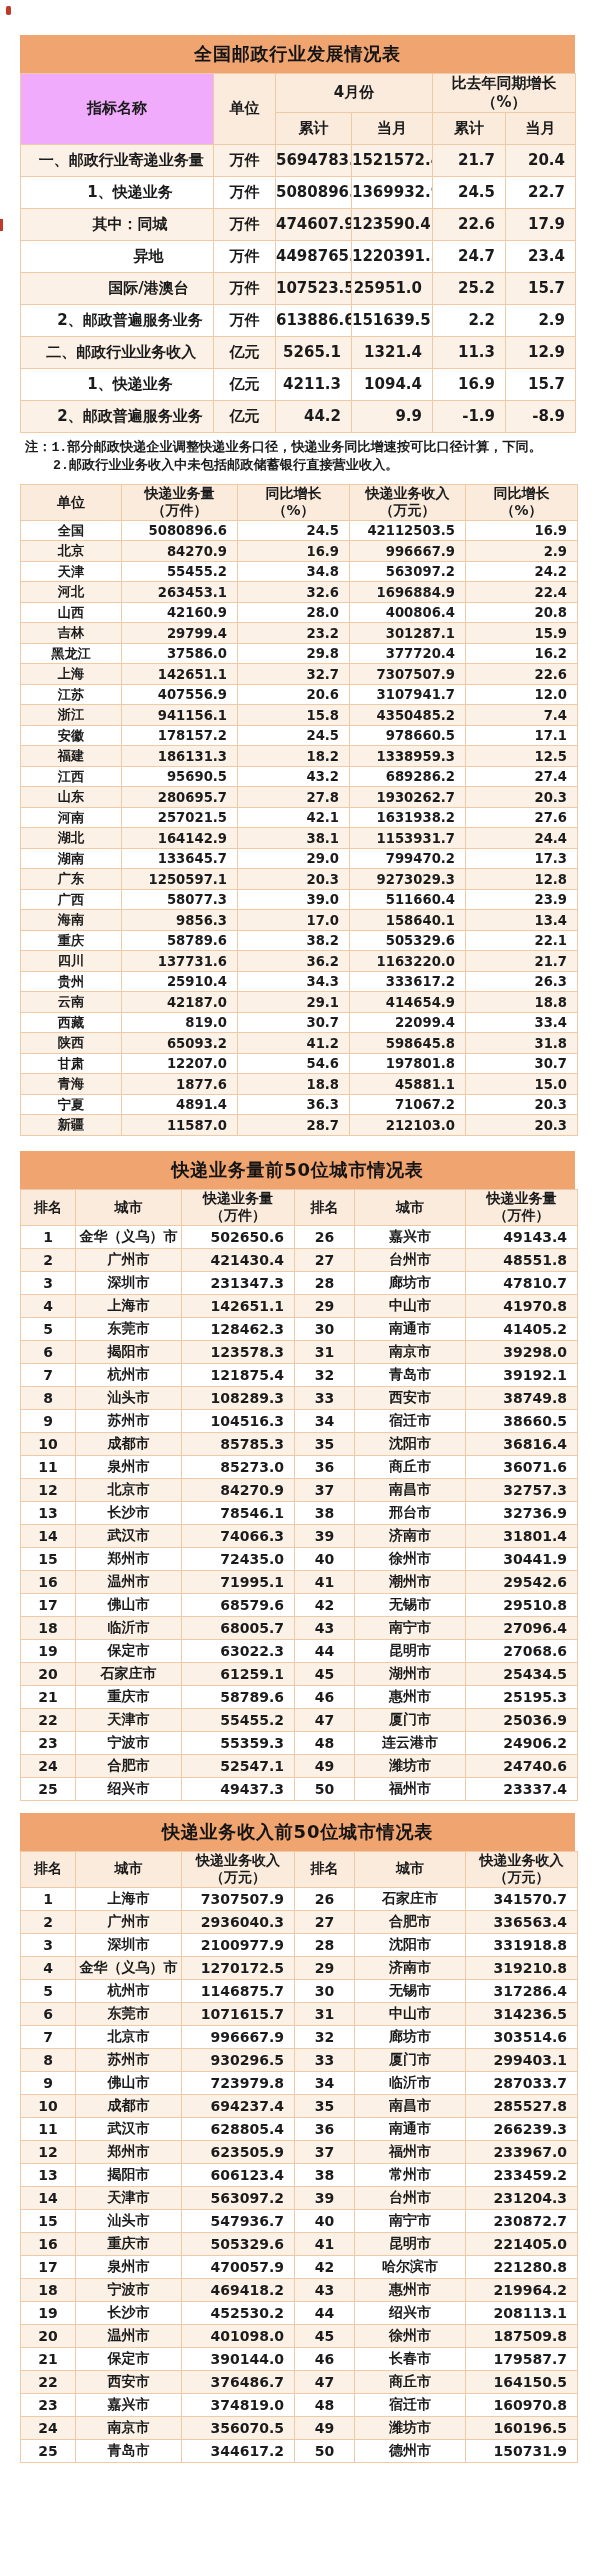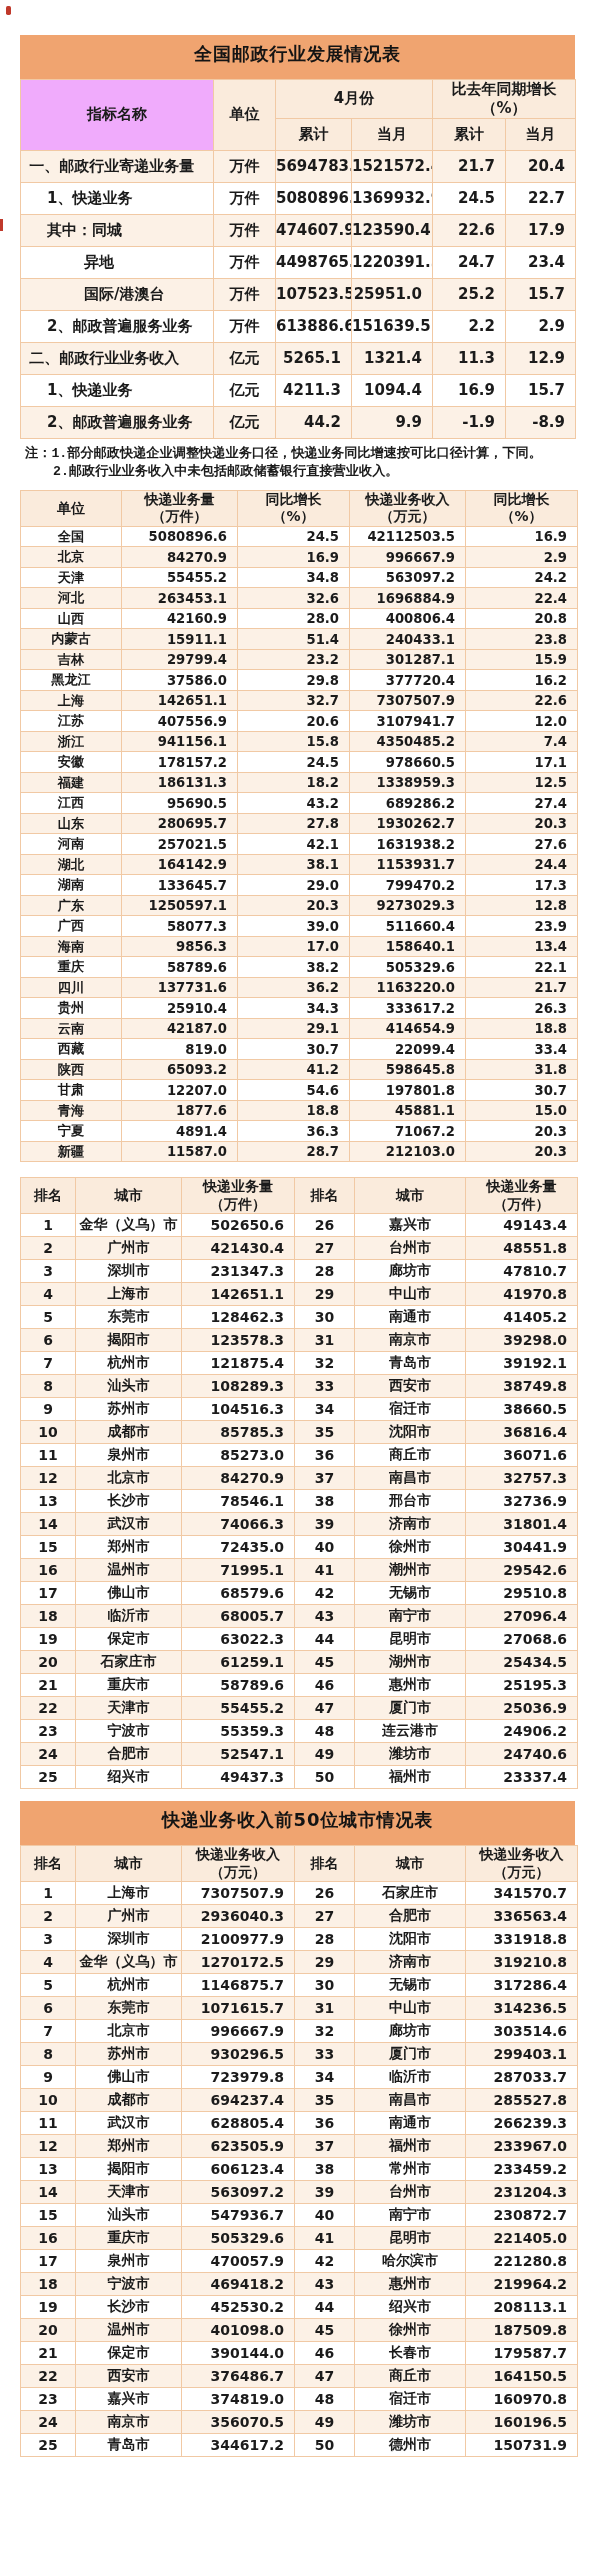--- a/index.html
+++ b/index.html
@@ -6,36 +6,36 @@
   body{
     width:595px;
     font-family:"DejaVu Sans","Liberation Sans",sans-serif;
     font-weight:bold;
     color:#1b1b1b;
     position:relative;
   }
   .page{width:595px;height:2576px;padding-top:35px;box-sizing:border-box;position:relative;}
   .tblsec{margin:0 20px;}
   .titlebar{
-    height:44px;line-height:38px;text-align:center;
+    height:38px;line-height:38px;text-align:center;
     font-size:18px;letter-spacing:0.8px;color:#141414;
   }
   table{width:555px;border-collapse:collapse;table-layout:fixed;}
   th,td{
     border:0.8px solid #f1c9a4;
     padding:0;
     overflow:hidden;white-space:nowrap;
   }
   thead th{
     font-weight:bold;text-align:center;vertical-align:middle;
     white-space:pre-line;line-height:1.25;
   }
   td.c{text-align:center;}
   td.r{text-align:right;padding-right:10px;}
-  td.name{text-align:left;}
+  td.name{text-align:center;}
   td.ind0{padding-left:8.3px;}
   td.ind1{padding-left:26px;}
   td.ind2{padding-left:63px;}
   tr.alt td{background:var(--band);}
   
   .t1 th{height:31px;font-size:15px;}
   .t1 td{height:31px;font-size:15px;}
   
   .t2 th{height:35px;font-size:14px;}
   .t2 td{height:19.5px;font-size:13.2px;}
@@ -222,27 +222,20 @@
             <td class="r">22.4</td>
           </tr>
           <tr>
             <td class="c">山西</td>
             <td class="r">42160.9</td>
             <td class="r">28.0</td>
             <td class="r">400806.4</td>
             <td class="r">20.8</td>
           </tr>
           <tr class="alt">
-            <td class="c">内蒙古</td>
-            <td class="r">15911.1</td>
-            <td class="r">51.4</td>
-            <td class="r">240433.1</td>
-            <td class="r">23.8</td>
-          </tr>
-          <tr class="alt">
             <td class="c">吉林</td>
             <td class="r">29799.4</td>
             <td class="r">23.2</td>
             <td class="r">301287.1</td>
             <td class="r">15.9</td>
           </tr>
           <tr>
             <td class="c">黑龙江</td>
             <td class="r">37586.0</td>
             <td class="r">29.8</td>
@@ -408,20 +401,21 @@
             <td class="r">11587.0</td>
             <td class="r">28.7</td>
             <td class="r">212103.0</td>
             <td class="r">20.3</td>
           </tr>
         </tbody>
     </table>
   </section>
 
   <section class="tblsec gap18">
+    <div class="titlebar" style="background: rgb(240, 164, 112);">快递业务量前50位城市情况表</div>
     <table class="t3">
       <colgroup>
         <col style="width:55px">
           <col style="width:106px">
           <col style="width:113px">
         <col style="width:60px">
           <col style="width:111px">
           <col style="width:112px">
       </colgroup>
       <thead>

